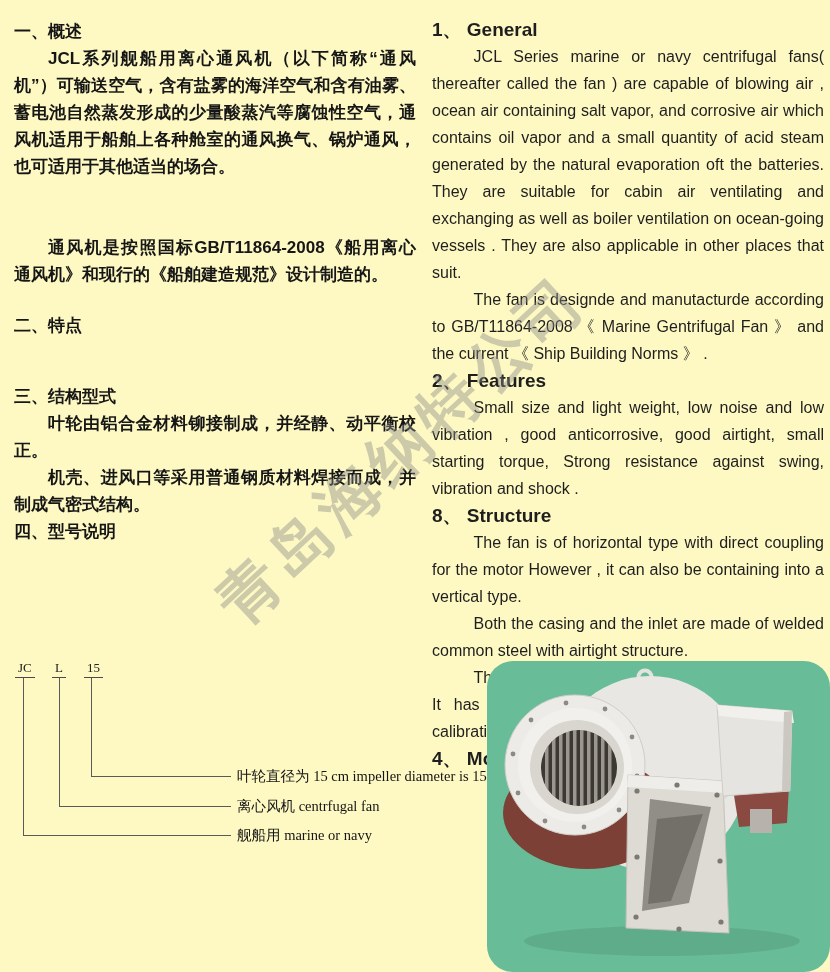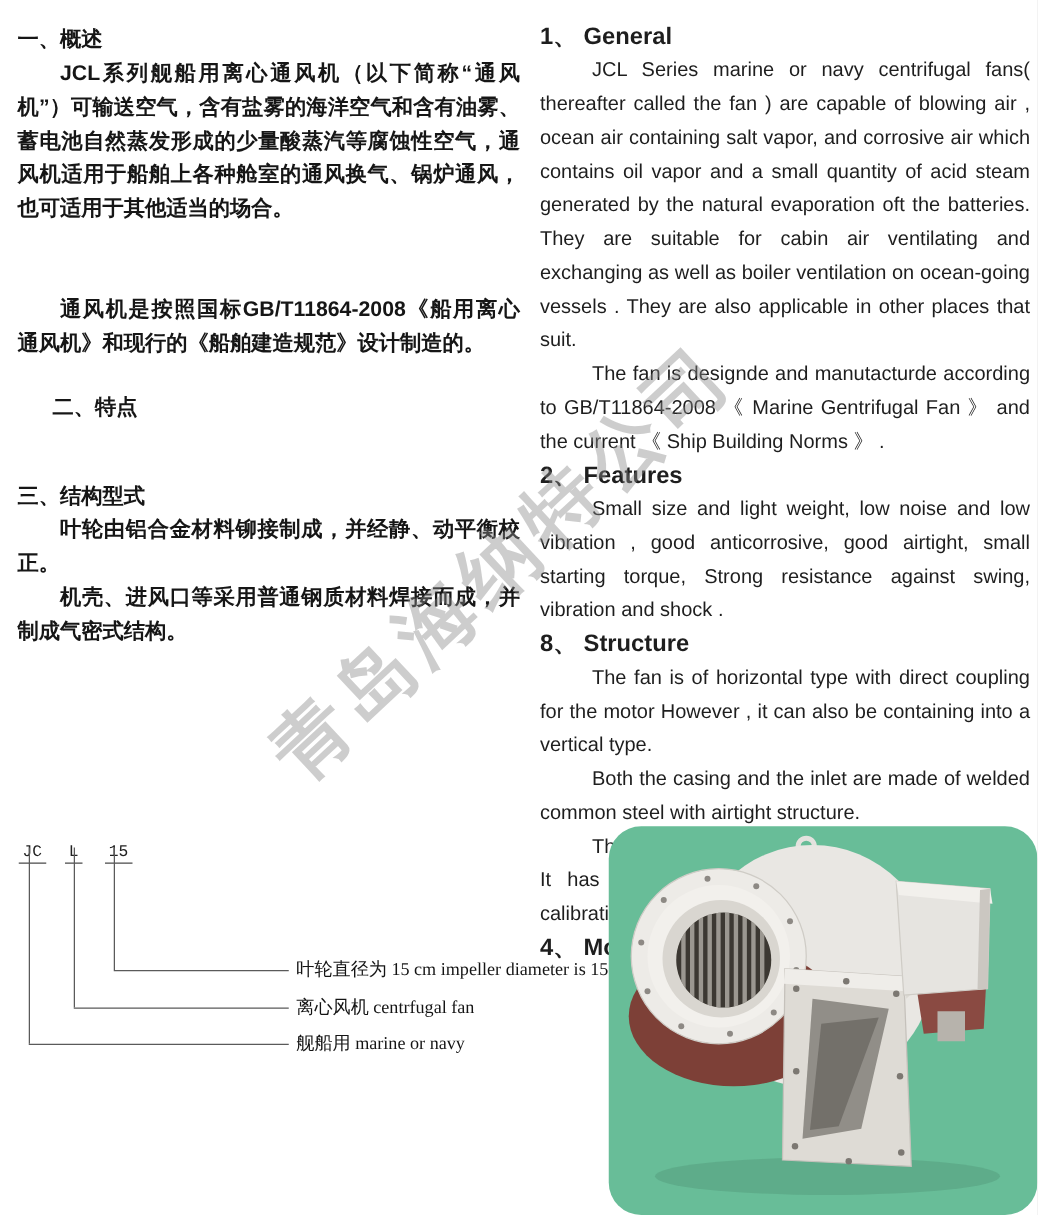--- a/index.html
+++ b/index.html
@@ -1,37 +1,37 @@
 <!DOCTYPE html>
 <html><head>
 <meta charset="utf-8">
 <style>
   html,body{margin:0;padding:0;background:#e9e9e9;}
   .page{
-    position:relative;width:830px;height:972px;background:#ffffff;
+    position:relative;width:830px;height:972px;background:#fef9c3;
     overflow:hidden;font-family:"Liberation Sans","DejaVu Sans",sans-serif;
   }
   
   .col-left{position:absolute;left:14px;top:18px;width:402px;color:#161616;}
   .cn,.cn-h{font-size:17px;line-height:27px;margin:0;font-weight:600;
     font-family:"Liberation Sans","DejaVu Sans",sans-serif;}
   .cn{text-indent:2em;text-align:justify;}
   .cn-h{font-weight:700;}
   .cn.gap-big{margin-top:54px;}
-  .mt24{margin-top:24px;margin-left:28px;}
+  .mt24{margin-top:24px;}
   .mt3{margin-top:3px;}
   .mt28{margin-top:44px;}
   
   .col-right{position:absolute;left:432px;top:16px;width:392px;color:#1e1e1e;}
   .en,.en-h{font-size:16px;line-height:27px;margin:0;}
   .en{text-indent:2.6em;text-align:justify;}
   .en-h{font-size:19px;}
   
   .diagram{position:absolute;left:0;top:650px;width:486px;height:322px;}
-  .code{position:absolute;top:24px;font-family:Liberation Mono, monospace;
+  .code{position:absolute;top:10px;font-family:Liberation Serif, serif;
     font-size:13px;color:#222;border-bottom:1px solid #4a4a4a;padding:0 3px 1px 3px;}
   .vline{position:absolute;width:1px;background:#5a5a5a;}
   .hline{position:absolute;height:1px;background:#5a5a5a;}
   .dlabel{position:absolute;left:237px;font-family:"Liberation Serif","DejaVu Serif",serif;
     font-size:14.5px;color:#141414;white-space:nowrap;line-height:20px;}
   
   .watermark{
     position:absolute;left:51px;top:408px;width:700px;text-align:center;
     font-size:62px;font-weight:700;letter-spacing:6px;color:#8a8a8a;opacity:.42;
     transform:rotate(-43deg);transform-origin:center;pointer-events:none;
@@ -47,20 +47,21 @@
 <div class="page">
 
   <div class="col-left">
     <h2 class="cn-h">一、概述</h2>
     <p class="cn">JCL系列舰船用离心通风机（以下简称“通风机”）可输送空气，含有盐雾的海洋空气和含有油雾、蓄电池自然蒸发形成的少量酸蒸汽等腐蚀性空气，通风机适用于船舶上各种舱室的通风换气、锅炉通风，也可适用于其他适当的场合。</p>
     <p class="cn gap-big">通风机是按照国标GB/T11864-2008《船用离心通风机》和现行的《船舶建造规范》设计制造的。</p>
     <h2 class="cn-h mt24">二、特点</h2>
     <h2 class="cn-h mt28">三、结构型式</h2>
     <p class="cn">叶轮由铝合金材料铆接制成，并经静、动平衡校正。</p>
     <p class="cn">机壳、进风口等采用普通钢质材料焊接而成，并制成气密式结构。</p>
+    <h2 class="cn-h">四、型号说明</h2>
   </div>
 
   <div class="col-right">
     <h2 class="en-h">1、 General</h2>
     <p class="en">JCL Series marine or navy centrifugal fans( thereafter called the fan ) are capable of blowing air , ocean air containing salt vapor, and corrosive air which contains oil vapor and a small quantity of acid steam generated by the natural evaporation oft the batteries. They are suitable for cabin air ventilating and exchanging as well as boiler ventilation on ocean-going vessels . They are also applicable in other places that suit.</p>
     <p class="en">The fan is designde and manutacturde according to GB/T11864-2008 《 Marine Gentrifugal Fan 》 and the current 《 Ship Building Norms 》 .</p>
     <h2 class="en-h">2、 Features</h2>
     <p class="en">Small size and light weight, low noise and low vibration , good anticorrosive, good airtight, small starting torque, Strong resistance against swing, vibration and shock .</p>
     <h2 class="en-h">8、 Structure</h2>
     <p class="en">The fan is of horizontal type with direct coupling for the motor However , it can also be containing into a vertical type.</p>

